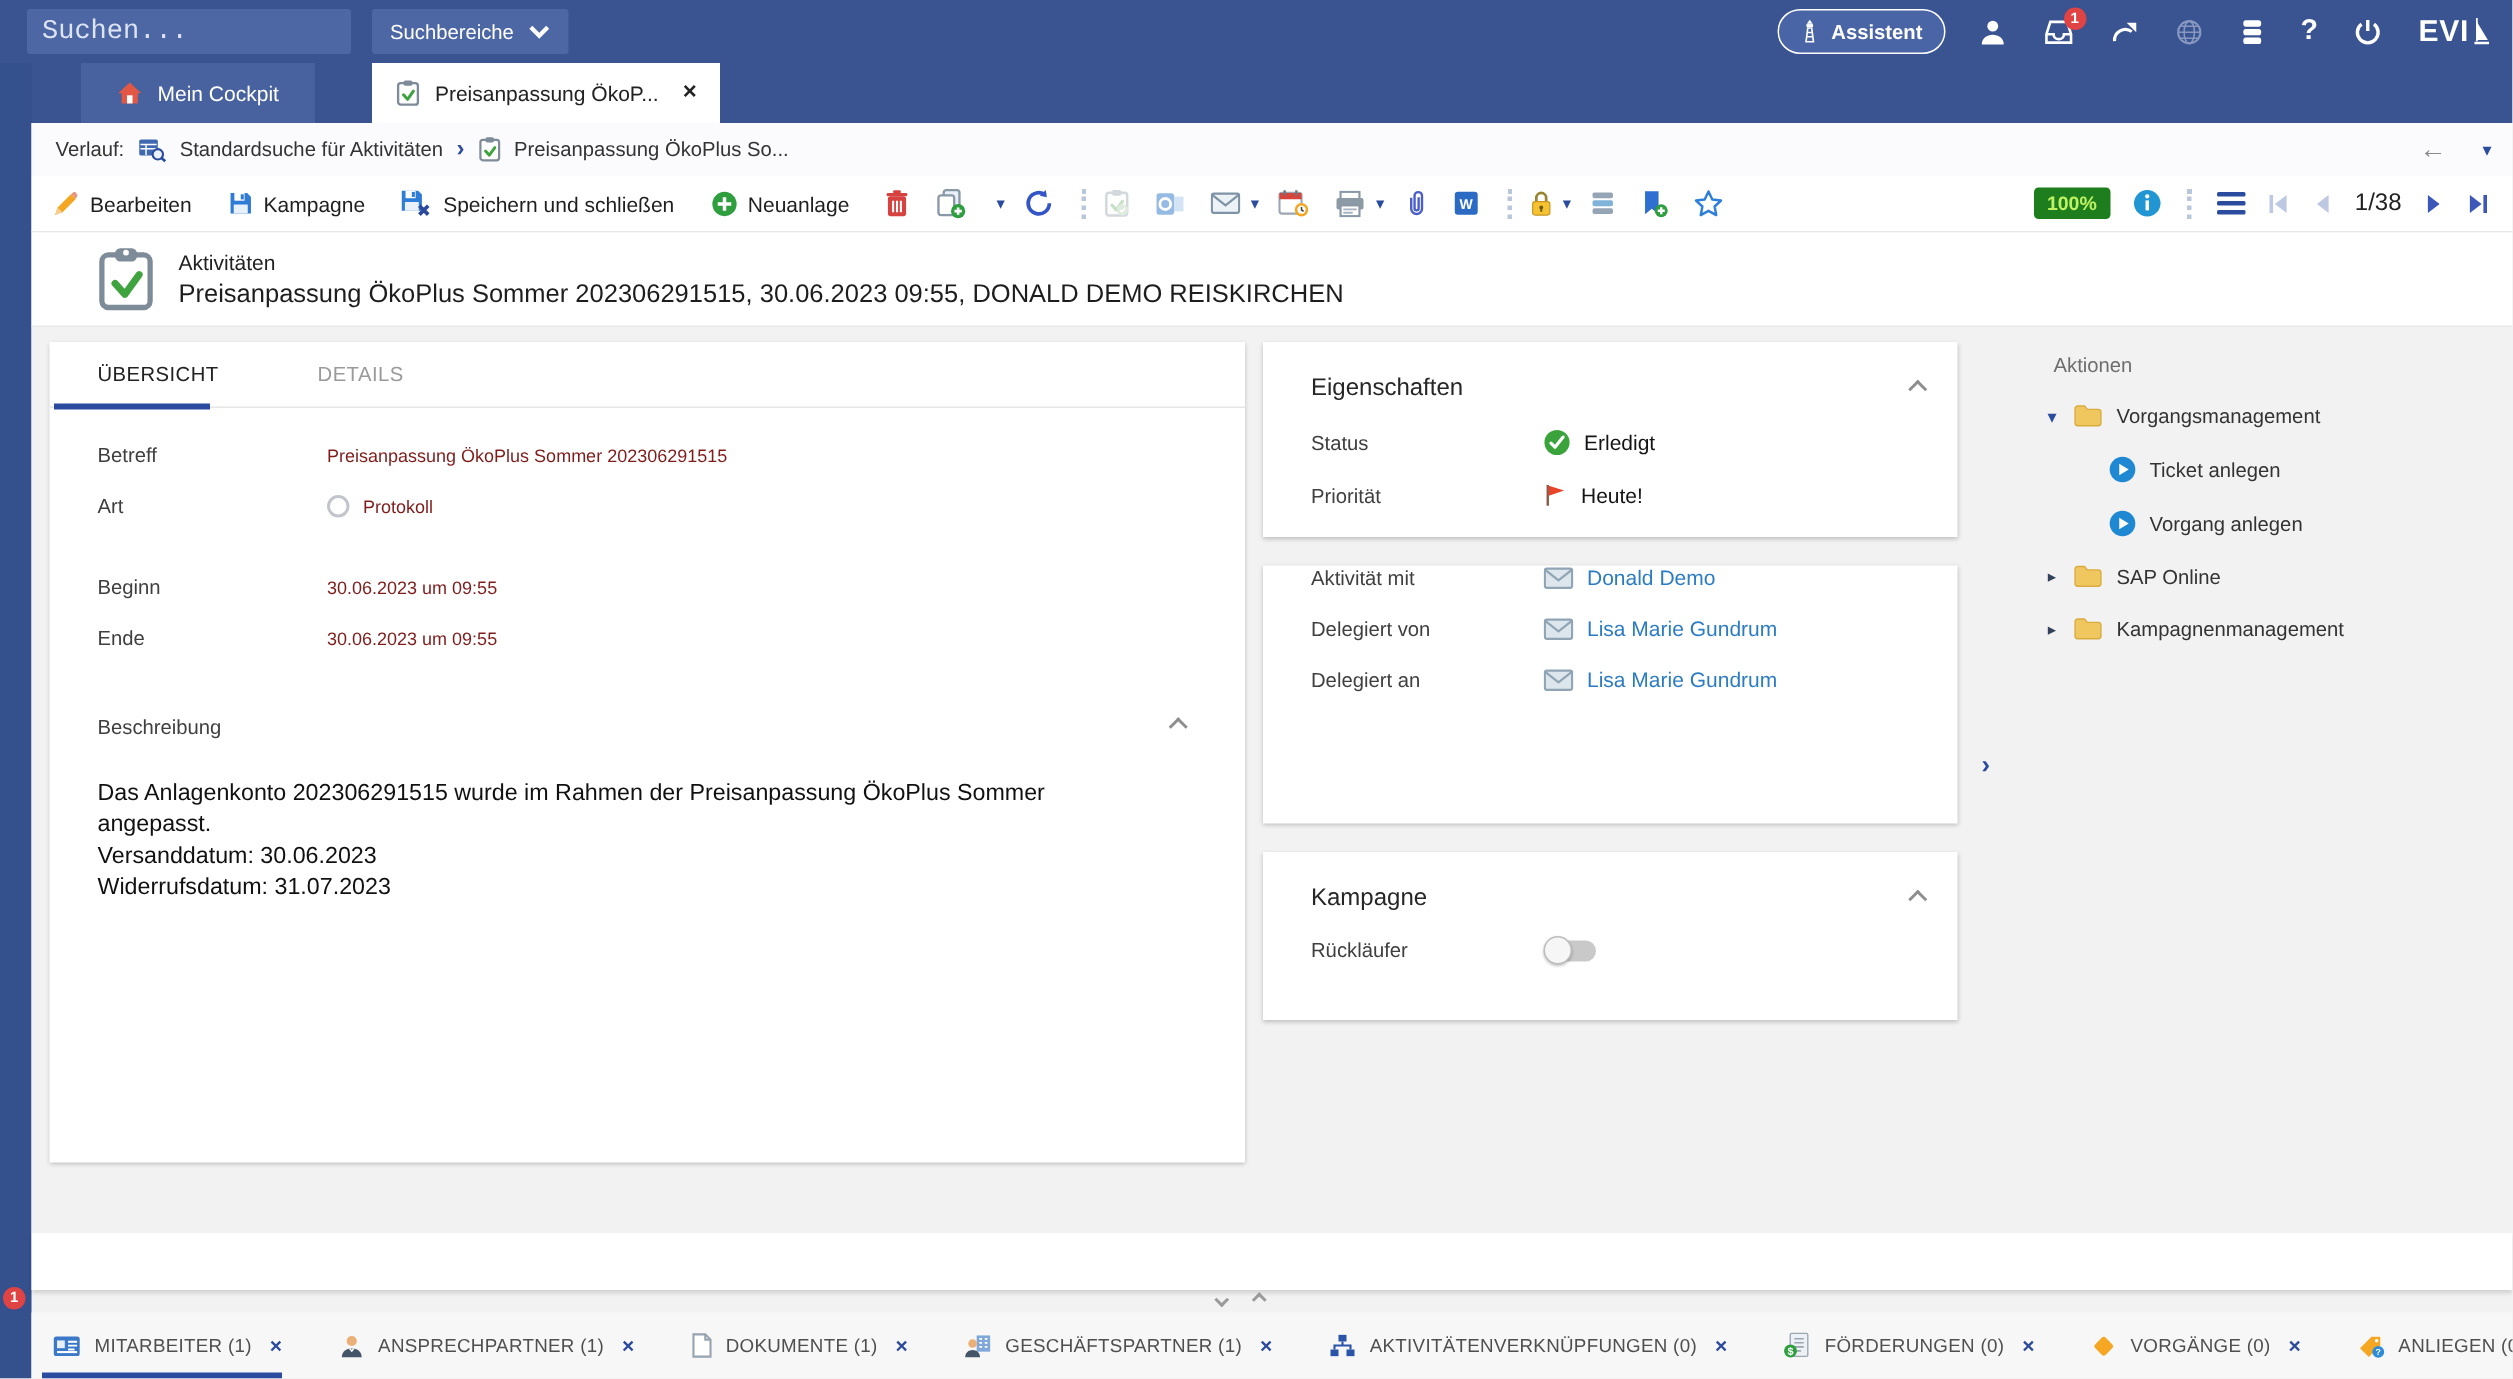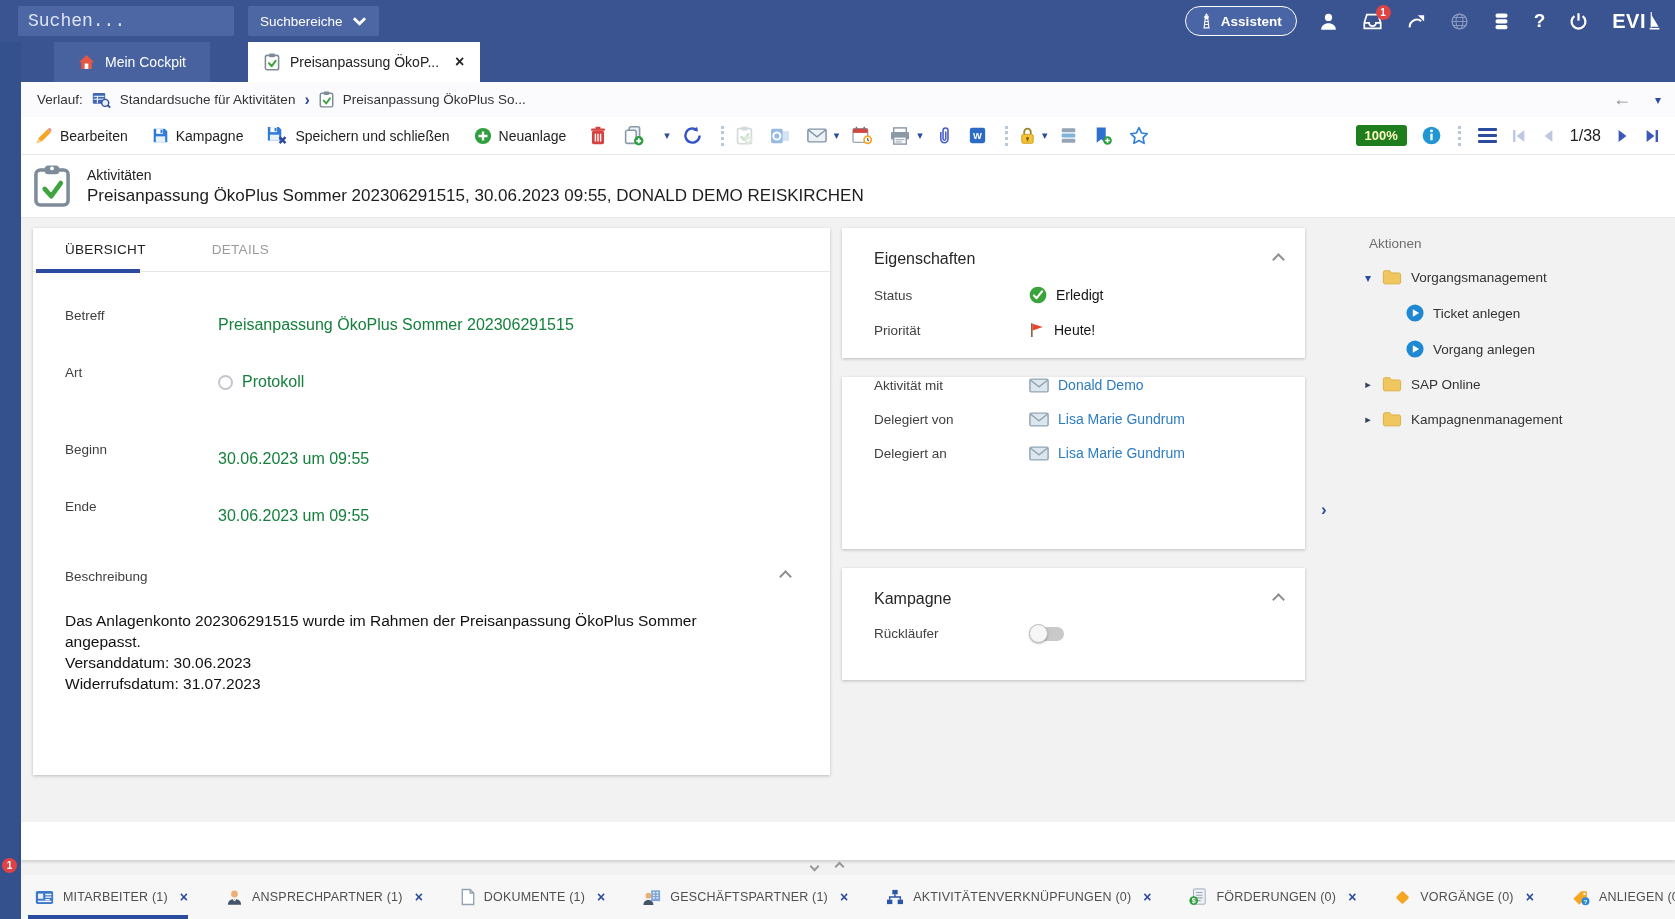--- a/index.html
+++ b/index.html
@@ -42,43 +42,43 @@
   .bc-drop { color:#2B4C9E; font-size:12px; cursor:pointer; }
 
   
   .toolbar { height:38px; background:#fff; border-bottom:1px solid #E8E8E8; display:flex; align-items:center; padding:0 16px 0 14px; }
   .tbtn { display:flex; align-items:center; gap:7px; margin-right:24px; font-size:14px; color:#1F1F1F; cursor:pointer; white-space:nowrap; }
   .ibtn { display:flex; align-items:center; margin-right:17px; cursor:pointer; }
   .ibtn.gray { opacity:.5; }
   .ddchev { color:#2B4C9E; font-size:11px; margin-left:3px; }
   .dotsep { height:20px; border-left:3px dotted #B9C7DA; margin:0 12px 0 2px; }
   .tb-right { margin-left:auto; display:flex; align-items:center; gap:15px; }
-  .zoombadge { background:#1E7E1E; color:#fef9c3; font-weight:bold; font-size:13px; border-radius:3px; padding:3px 9px; }
+  .zoombadge { background:#1E7E1E; color:#bef264; font-weight:bold; font-size:13px; border-radius:3px; padding:3px 9px; }
   .hamburger { display:flex; flex-direction:column; gap:3px; cursor:pointer; }
   .hamburger span { width:19px; height:3px; background:#2B4C9E; border-radius:1px; }
   .pagetxt { font-size:16px; color:#222; }
 
   
-  .titlebar { height:63px; background:#fff; border-bottom:1px solid #E9E9E9; display:flex; align-items:center; gap:16px; padding-left:12px; }
+  .titlebar { height:63px; background:#fff; border-bottom:1px solid #E9E9E9; display:flex; align-items:center; gap:16px; padding-left:44px; }
   .titletexts { display:flex; flex-direction:column; gap:3px; }
   .rec-type { font-size:14px; color:#222; }
   .rec-title { font-size:17px; color:#1D1D1D; }
 
   
   .content { position:relative; height:604px; background:#F2F2F2; }
   .card { position:absolute; background:#fff; box-shadow:0 1px 3px rgba(0,0,0,.22); }
   .leftcard { left:12px; top:10px; width:797px; height:547px; }
   .ov-tabs { display:flex; border-bottom:1px solid #E6E6E6; padding-left:32px; height:44px; align-items:center; gap:66px; position:relative; }
   .ov-tab { font-size:13.5px; letter-spacing:.3px; cursor:pointer; }
   .ov-tab.on { color:#222; }
   .ov-tab.off { color:#9A9A9A; }
   .ov-underline { position:absolute; left:3px; bottom:-2px; width:104px; height:4px; background:#2B4C9E; }
   .frow { display:flex; align-items:center; padding-left:32px; margin-top:19px; }
   .flabel { width:153px; font-size:13.5px; color:#3F3F3F; flex:none; }
-  .fvalue { font-size:16px; color:#15803d; display:flex; align-items:center; gap:9px;margin-top:20px; }
+  .fvalue { font-size:12px; color:#7f1d1d; display:flex; align-items:center; gap:9px; }
   .radio { width:15px; height:15px; border:2px solid #C2C6CC; border-radius:50%; background:#fff; flex:none; }
   .desc-head { display:flex; align-items:center; padding:0 40px 0 32px; margin-top:44px; }
   .desc-label { font-size:13.5px; color:#3F3F3F; }
   .chev-up { width:9px; height:9px; border-right:2px solid #8E8E8E; border-bottom:2px solid #8E8E8E; transform:rotate(-135deg); margin-left:auto; cursor:pointer; }
   .desc-body { padding-left:32px; margin-top:26px; width:730px; font-size:15.5px; color:#111; line-height:21px; }
 
   .rightcol { position:absolute; left:821px; top:10px; width:463px; }
   .panel { background:#fff; box-shadow:0 1px 3px rgba(0,0,0,.22); position:relative; margin-bottom:19px; }
   .panel-head { display:flex; align-items:center; padding:22px 22px 0 32px; }
   .panel-title { font-size:16px; color:#262626; }

